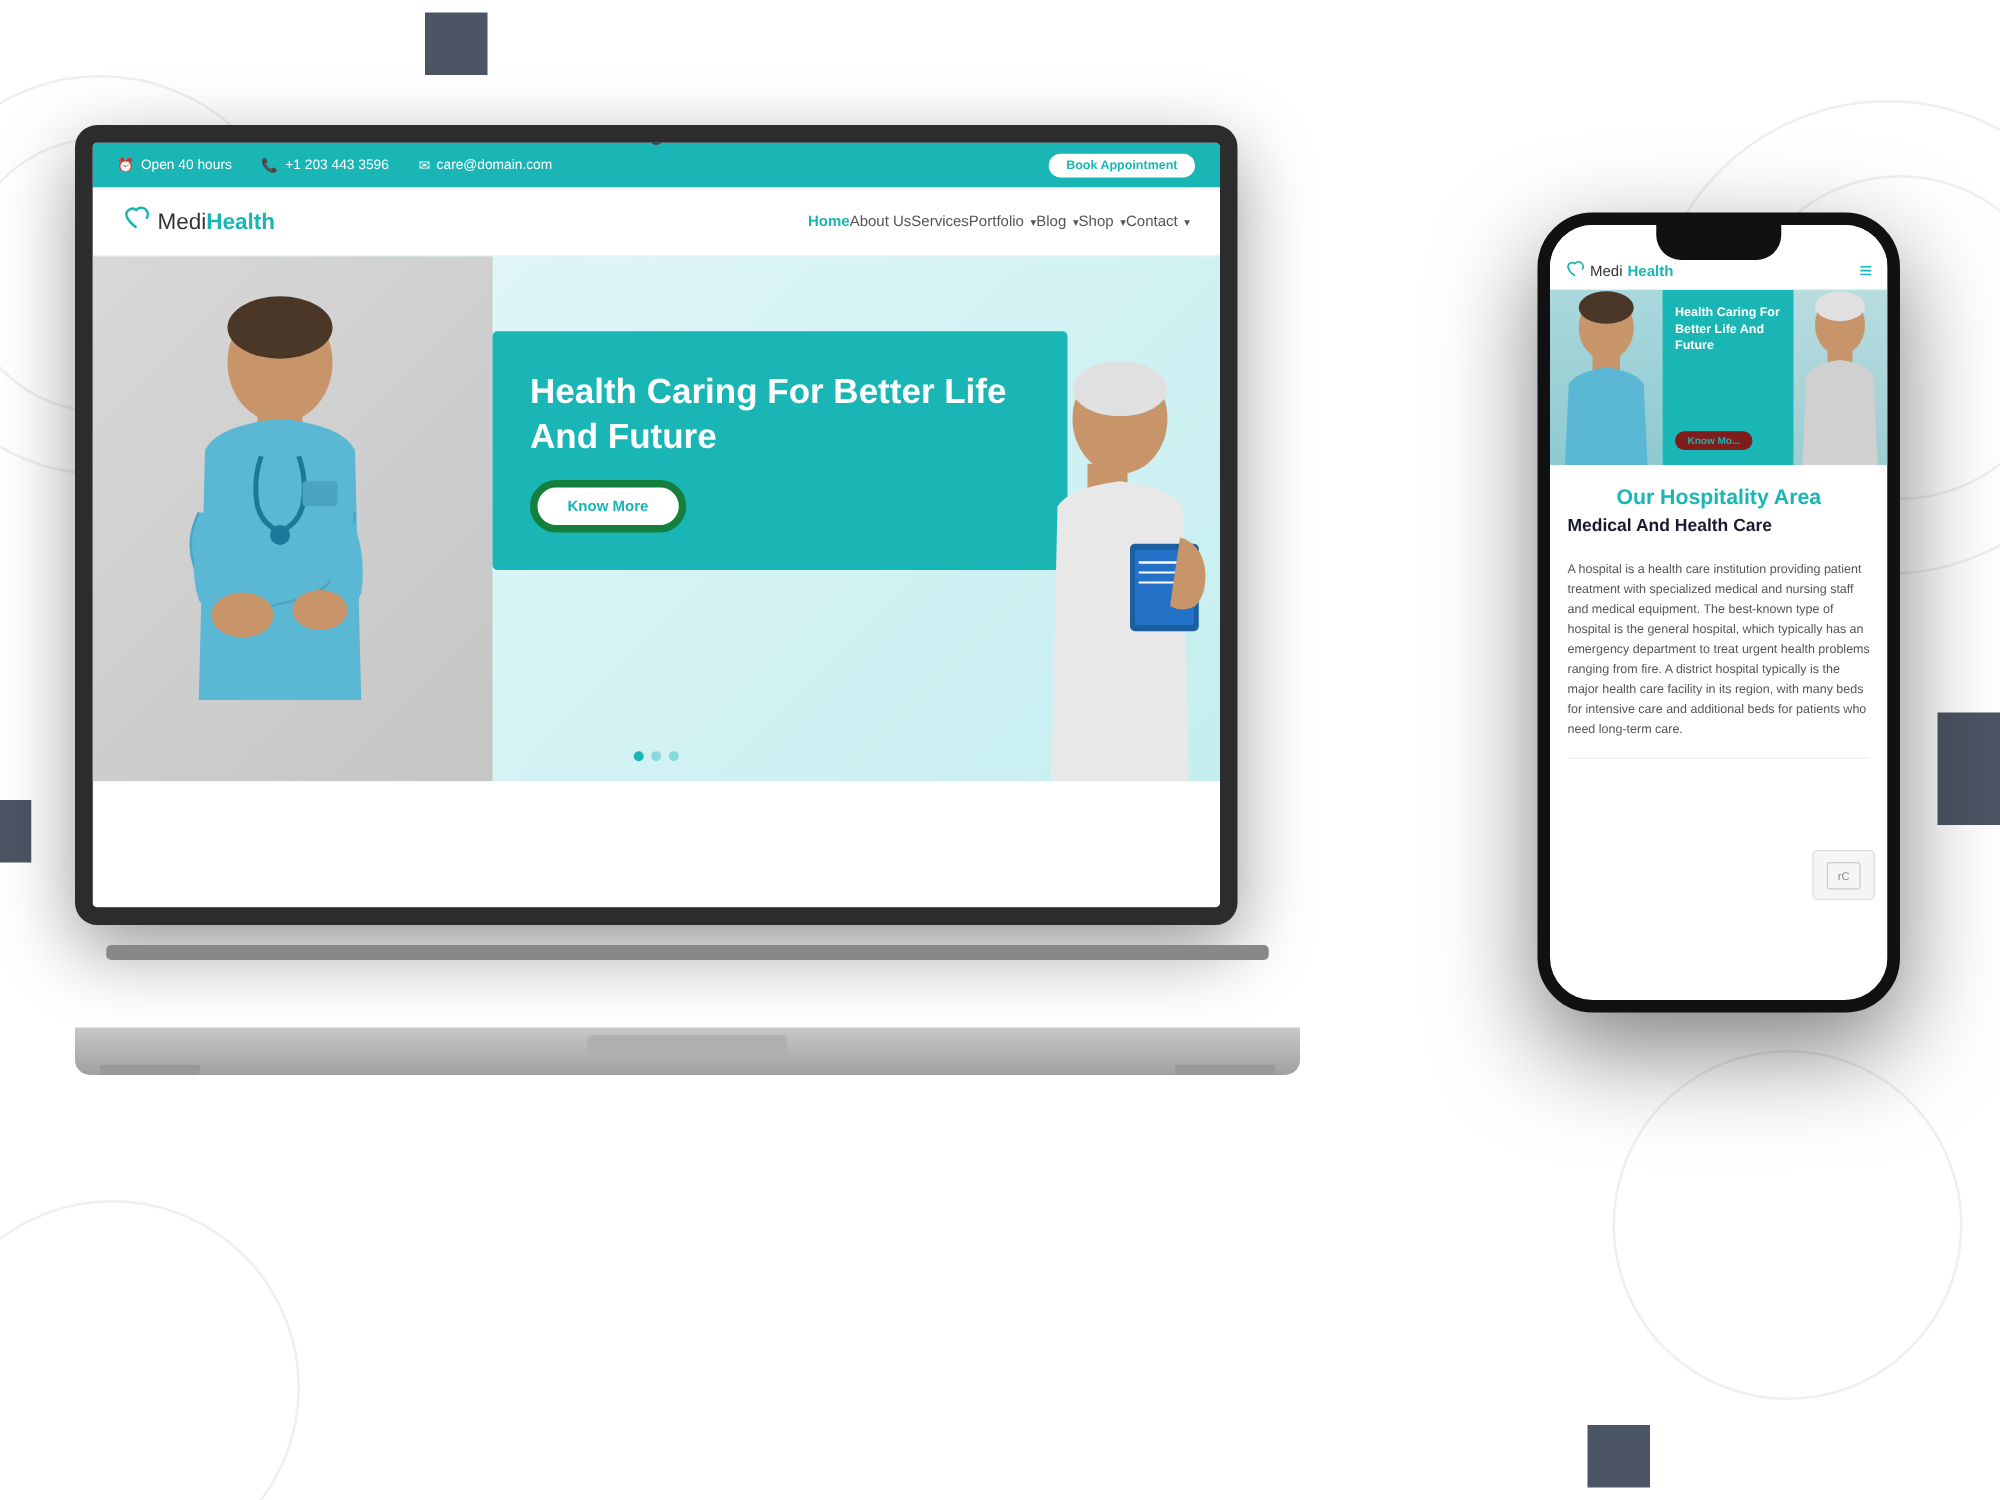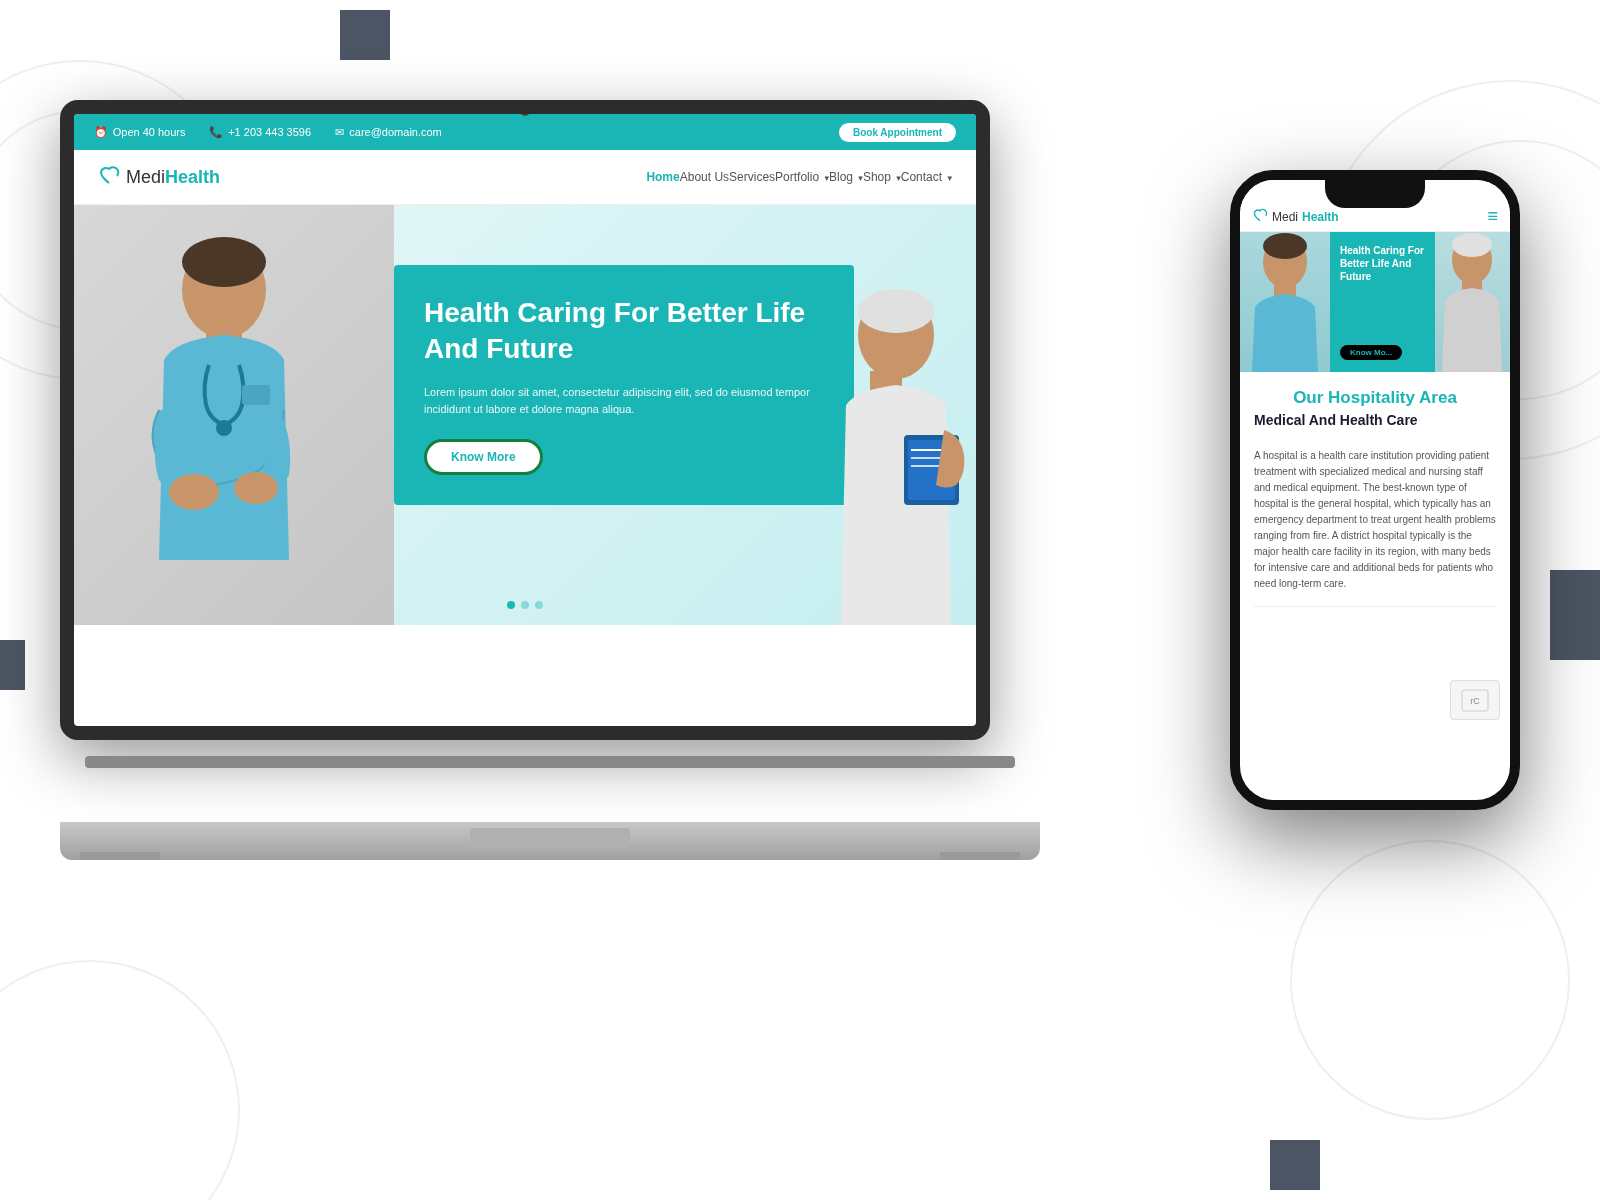--- a/index.html
+++ b/index.html
@@ -305,21 +305,21 @@
     }
     .hero-desc {
       color: rgba(255,255,255,0.9);
       font-size: 11px;
       line-height: 1.6;
       margin-bottom: 20px;
     }
     .hero-btn {
       background: white;
       color: #1ab5b5;
-      border: 3px solid #15803d;
+      border: 6px solid #15803d;
       border-radius: 24px;
       padding: 8px 24px;
       font-size: 12px;
       font-weight: 600;
       cursor: pointer;
     }
 
     .hero-dots {
       position: absolute;
       bottom: 16px;
@@ -431,21 +431,21 @@
       flex-direction: column;
       justify-content: space-between;
     }
     .phone-hero-title {
       color: white;
       font-size: 10px;
       font-weight: 700;
       line-height: 1.3;
     }
     .phone-know-more-btn {
-      background: #000000;
+      background: #7f1d1d;
       color: #1ab5b5;
       border: none;
       border-radius: 12px;
       padding: 3px 10px;
       font-size: 8px;
       font-weight: 600;
       cursor: pointer;
       align-self: flex-start;
       text-align: center;
     }
@@ -621,21 +621,20 @@
 
             <path d="M115 155 Q108 175 112 195 Q116 210 130 215 Q144 210 148 195 Q152 175 145 155" fill="none" stroke="#1a7a9a" stroke-width="4"></path>
             <circle cx="130" cy="218" r="8" fill="#1a7a9a"></circle>
 
             <rect x="148" y="175" width="28" height="20" rx="3" fill="#4aa5c0"></rect>
           </svg>
         </div>
 
         <div class="hero-text-box">
           <div class="hero-title">Health Caring For Better Life And Future</div>
-          <div class="hero-desc">Lorem ipsum dolor sit amet, consectetur adipiscing elit, sed do eiusmod tempor incididunt ut labore et dolore magna aliqua.</div>
           <button class="hero-btn">Know More</button>
         </div>
 
         <div class="hero-human-right">
           <svg viewBox="0 0 160 350" width="160" height="350">
             <ellipse cx="80" cy="60" rx="38" ry="44" fill="#c8956a"></ellipse>
             <ellipse cx="80" cy="36" rx="38" ry="22" fill="#e0e0e0"></ellipse>
             <rect x="54" y="96" width="32" height="28" fill="#c8956a"></rect>
             <path d="M30 130 Q40 115 80 110 Q120 115 130 130 L135 350 L25 350 Z" fill="#e8e8e8"></path>
 

